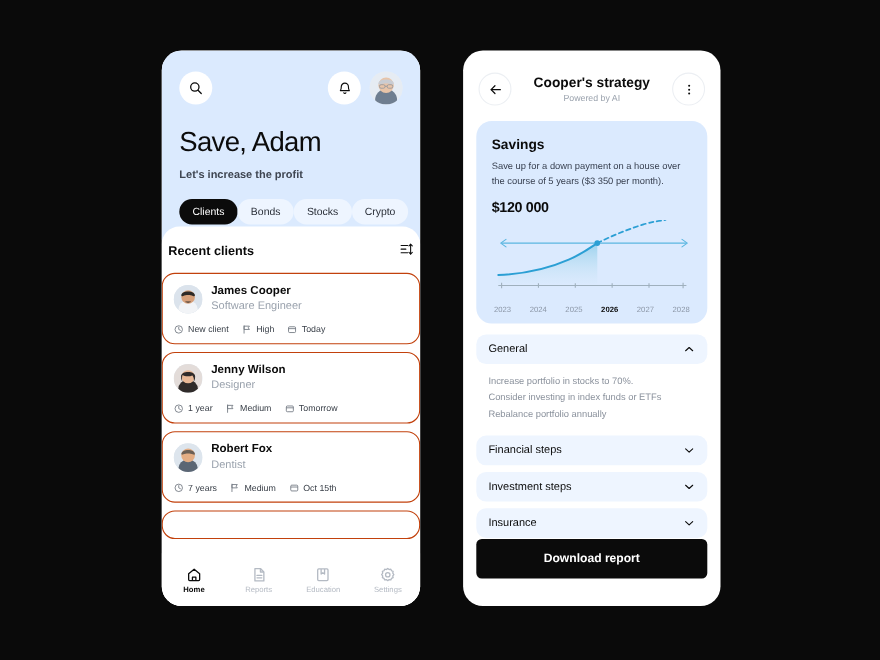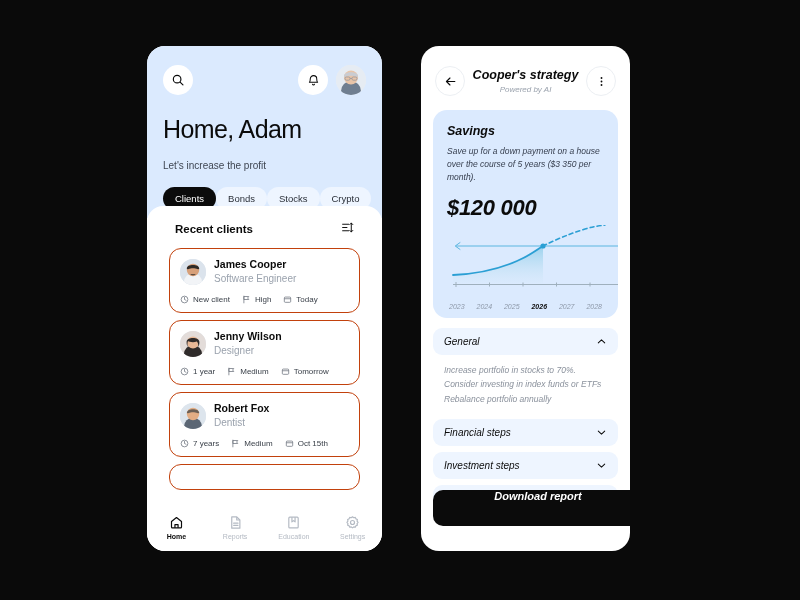--- a/index.html
+++ b/index.html
@@ -21,23 +21,22 @@
     background: #ffffff;
     overflow: hidden;
   }
   #phone-home {
     left: 147px; top: 46px;
     width: 235px; height: 505px;
     border-radius: 18px;
   }
   #phone-strategy {
     left: 421px; top: 46px;
-    width: 209px; height: 505px;
+    width: 234px; height: 505px;
     border-radius: 18px;
-    font-style: italic;
   }
 
   
   .home-hero {
     background: #dbeafe;
     padding: 18px 16px 0 16px;
     height: 172px;
     position: relative;
   }
   .hero-topbar {
@@ -58,42 +57,43 @@
     flex: 0 0 auto;
   }
   .greeting {
     font-size: 25px; font-weight: 400; color: #0b0b0b;
     letter-spacing: -0.6px;
     margin-top: 20px;
     line-height: 1.1;
   }
   .subgreeting {
     font-size: 10px; color: #3f4652;
-    margin-top: 16px;
+    margin-top: 10px;
+    font-weight: bold;
   }
   .pill-row {
     display: flex; margin-top: 16px;
     white-space: nowrap;
   }
   .pill {
     font-size: 9.5px; color: #2a2f38;
     background: #eef5ff;
     border-radius: 20px;
     padding: 6px 12px;
     flex: 0 0 auto;
   }
   .pill.active { background: #0b0b0b; color: #ffffff; }
 
   .home-sheet {
     position: absolute;
     left: 0; top: 160px;
     width: 235px; height: 345px;
     background: #ffffff;
     border-radius: 16px 16px 18px 18px;
-    padding: 0 22px;
+    padding: 0 0;
     overflow: hidden;
   }
   .sheet-head {
     display: flex; align-items: center; justify-content: space-between;
     padding: 14px 6px 10px 6px;
   }
   .sheet-title { font-size: 11.5px; font-weight: 700; color: #0b0b0b; }
 
   .client-card {
     border: 1px solid #c2410c;
@@ -146,21 +146,21 @@
   .savings-card {
     margin: 6px 12px 0 12px;
     background: #dbeafe;
     border-radius: 14px;
     padding: 14px 14px 8px 14px;
     position: relative;
     overflow: hidden;
   }
   .savings-title { font-size: 12.5px; font-weight: 700; color: #0b0b0b; }
   .savings-desc { font-size: 8.5px; color: #384050; line-height: 1.55; margin-top: 7px; }
-  .savings-amount { font-size: 22px; font-weight: 700; color: #0b0b0b; margin-top: 10px; letter-spacing: -0.3px; }
+  .savings-amount { font-size: 13px; font-weight: 700; color: #0b0b0b; margin-top: 10px; letter-spacing: -0.3px; }
   .chart-wrap { margin-top: 4px; }
   .chart-xlabels {
     display: flex; justify-content: space-between;
     margin-top: 2px; padding: 0 2px;
   }
   .chart-xlabels span { font-size: 7px; color: #8d98a8; }
   .chart-xlabels span.current { color: #0b0b0b; font-weight: 700; }
 
   .accordion { margin: 10px 12px 0 12px; }
   .acc-item { margin-bottom: 6px; }
@@ -173,22 +173,22 @@
   .acc-head.open { background: #eef5ff; }
   .acc-label { font-size: 10px; color: #0b0b0b; }
   .acc-body { padding: 8px 11px 6px 11px; }
   .acc-line { font-size: 8.5px; color: #8a919c; line-height: 1.75; }
 
   .download-btn {
     position: absolute;
     left: 12px; bottom: 25px;
     width: 210px; height: 36px;
     background: #0b0b0b;
-    border-radius: 10px;
-    display: flex; align-items: flex-start; justify-content: center;
+    border-radius: 5px;
+    display: flex; align-items: center; justify-content: center;
   }
   .download-label { color: #ffffff; font-size: 11px; font-weight: 700; }
 </style>
 </head>
 <body>
 
 <div class="stage">
 
   <div class="phone" id="phone-home">
 
@@ -215,21 +215,21 @@
               <circle cx="15" cy="12.5" r="7" fill="#e8c4a8"></circle>
               <path d="M8 11c0-5 14-5 14 0 0 1.2-1 1-2 .6-2.4-1-7.6-1-10 0-1 .4-2 .6-2-.6z" fill="#c9ccd2"></path>
               <rect x="9" y="12" width="5" height="3.2" rx="1.4" fill="none" stroke="#8d949e" stroke-width="0.7"></rect>
               <rect x="16" y="12" width="5" height="3.2" rx="1.4" fill="none" stroke="#8d949e" stroke-width="0.7"></rect>
               <line x1="14" y1="13.4" x2="16" y2="13.4" stroke="#8d949e" stroke-width="0.7"></line>
             </svg>
           </div>
         </div>
       </div>
 
-      <div class="greeting">Home, Adam</div>
+      <div class="greeting">Save, Adam</div>
       <div class="subgreeting">Let's increase the profit</div>
 
       <div class="pill-row">
         <div class="pill active">Clients</div>
         <div class="pill">Bonds</div>
         <div class="pill">Stocks</div>
         <div class="pill">Crypto</div>
 
       </div>
     </div>

